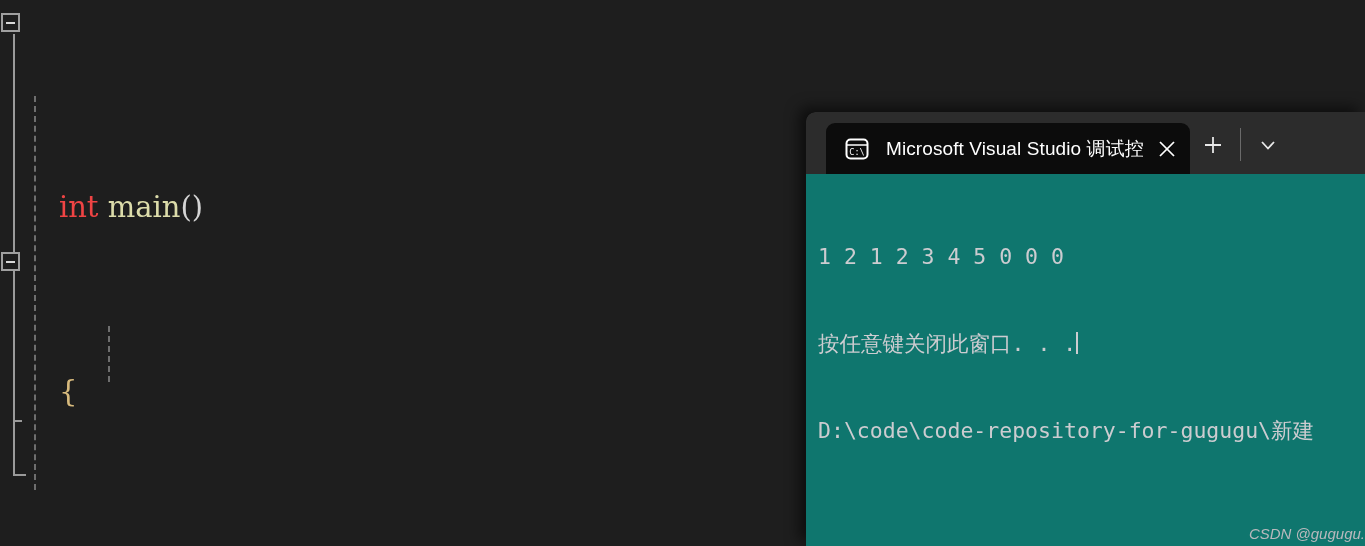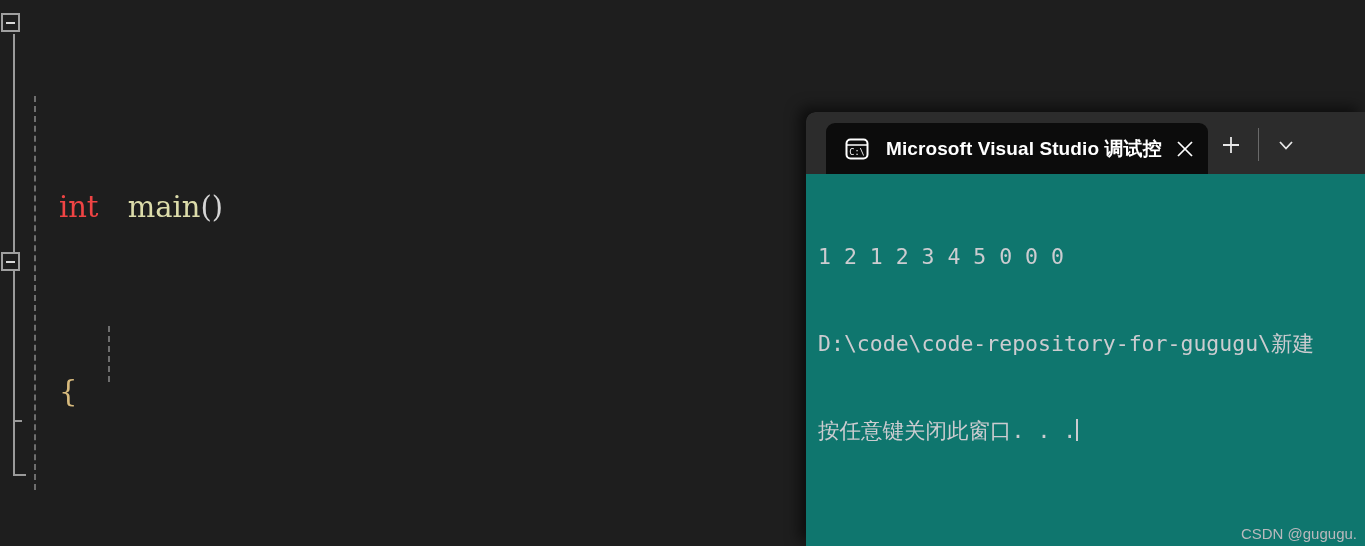--- a/index.html
+++ b/index.html
@@ -33,21 +33,21 @@
     padding-left: 14px;
     box-sizing: border-box;
   }
   .code-line .txt {
     display: inline-block;
     vertical-align: top;
   }
 
   
   .kw      { color: #ef4444; }
-  .fn      { color: #dcdcaa; margin-left: 20px; }
+  .fn      { color: #dcdcaa; }
   .punc    { color: #d4d4d4; }
   .brace   { color: #d7ba7d; }
 
   
   #gutter {
     position: absolute;
     left: 0; top: 0;
     width: 40px; height: 546px;
     pointer-events: none;
   }
@@ -118,21 +118,21 @@
   }
   #tab-icon {
     width: 26px; height: 26px;
     margin-right: 16px;
     flex: none;
   }
   #tab-title {
     color: #ffffff;
     font-size: 19px;
     font-family: "Liberation Sans", sans-serif;
-    font-weight: bold;
+    font-weight: normal;
     letter-spacing: 0.1px;
     max-width: 277px;
     overflow: hidden;
     white-space: nowrap;
   }
   #tab-close {
     width: 46px;
     height: 51px;
     display: flex;
     align-items: center;
@@ -176,26 +176,27 @@
     display: inline-block;
     width: 2px;
     height: 22px;
     background: #ccccd0;
     vertical-align: -3px;
   }
 
   
   #watermark {
     position: absolute;
-    right: 8px;
+    right: 0;
     bottom: 4px;
     color: #b9b9bd;
     font-size: 15px;
     font-family: "Liberation Sans", sans-serif;
     z-index: 5;
+    font-style: italic;
   }
 </style>
 </head>
 <body>
 
 <div id="editor">
 
   <div class="code-line" style="padding-left:22px;">
     <span class="txt"><span class="kw">int</span> <span class="fn">main</span><span class="punc">()</span></span>
   </div>
@@ -266,18 +267,18 @@
       <span class="tb-btn">
         <svg width="20" height="20" viewBox="0 0 20 20">
           <polyline points="4,7 10,13.5 16,7" fill="none" stroke="#e8e8e8" stroke-width="1.8"></polyline>
         </svg>
       </span>
     </div>
   </div>
 
   <div id="console-body">
     <div class="console-line">1 2 1 2 3 4 5 0 0 0</div>
+    <div class="console-line"><span>按任意键关闭此窗口. . .</span><span class="caret"></span></div>
     <div class="console-line">D:\code\code-repository-for-gugugu\新建</div>
-    <div class="console-line"><span>按任意键关闭此窗口. . .</span><span class="caret"></span></div>
   </div>
 </div>
 
 <div id="watermark">CSDN @gugugu.</div>
 
 </body></html>

